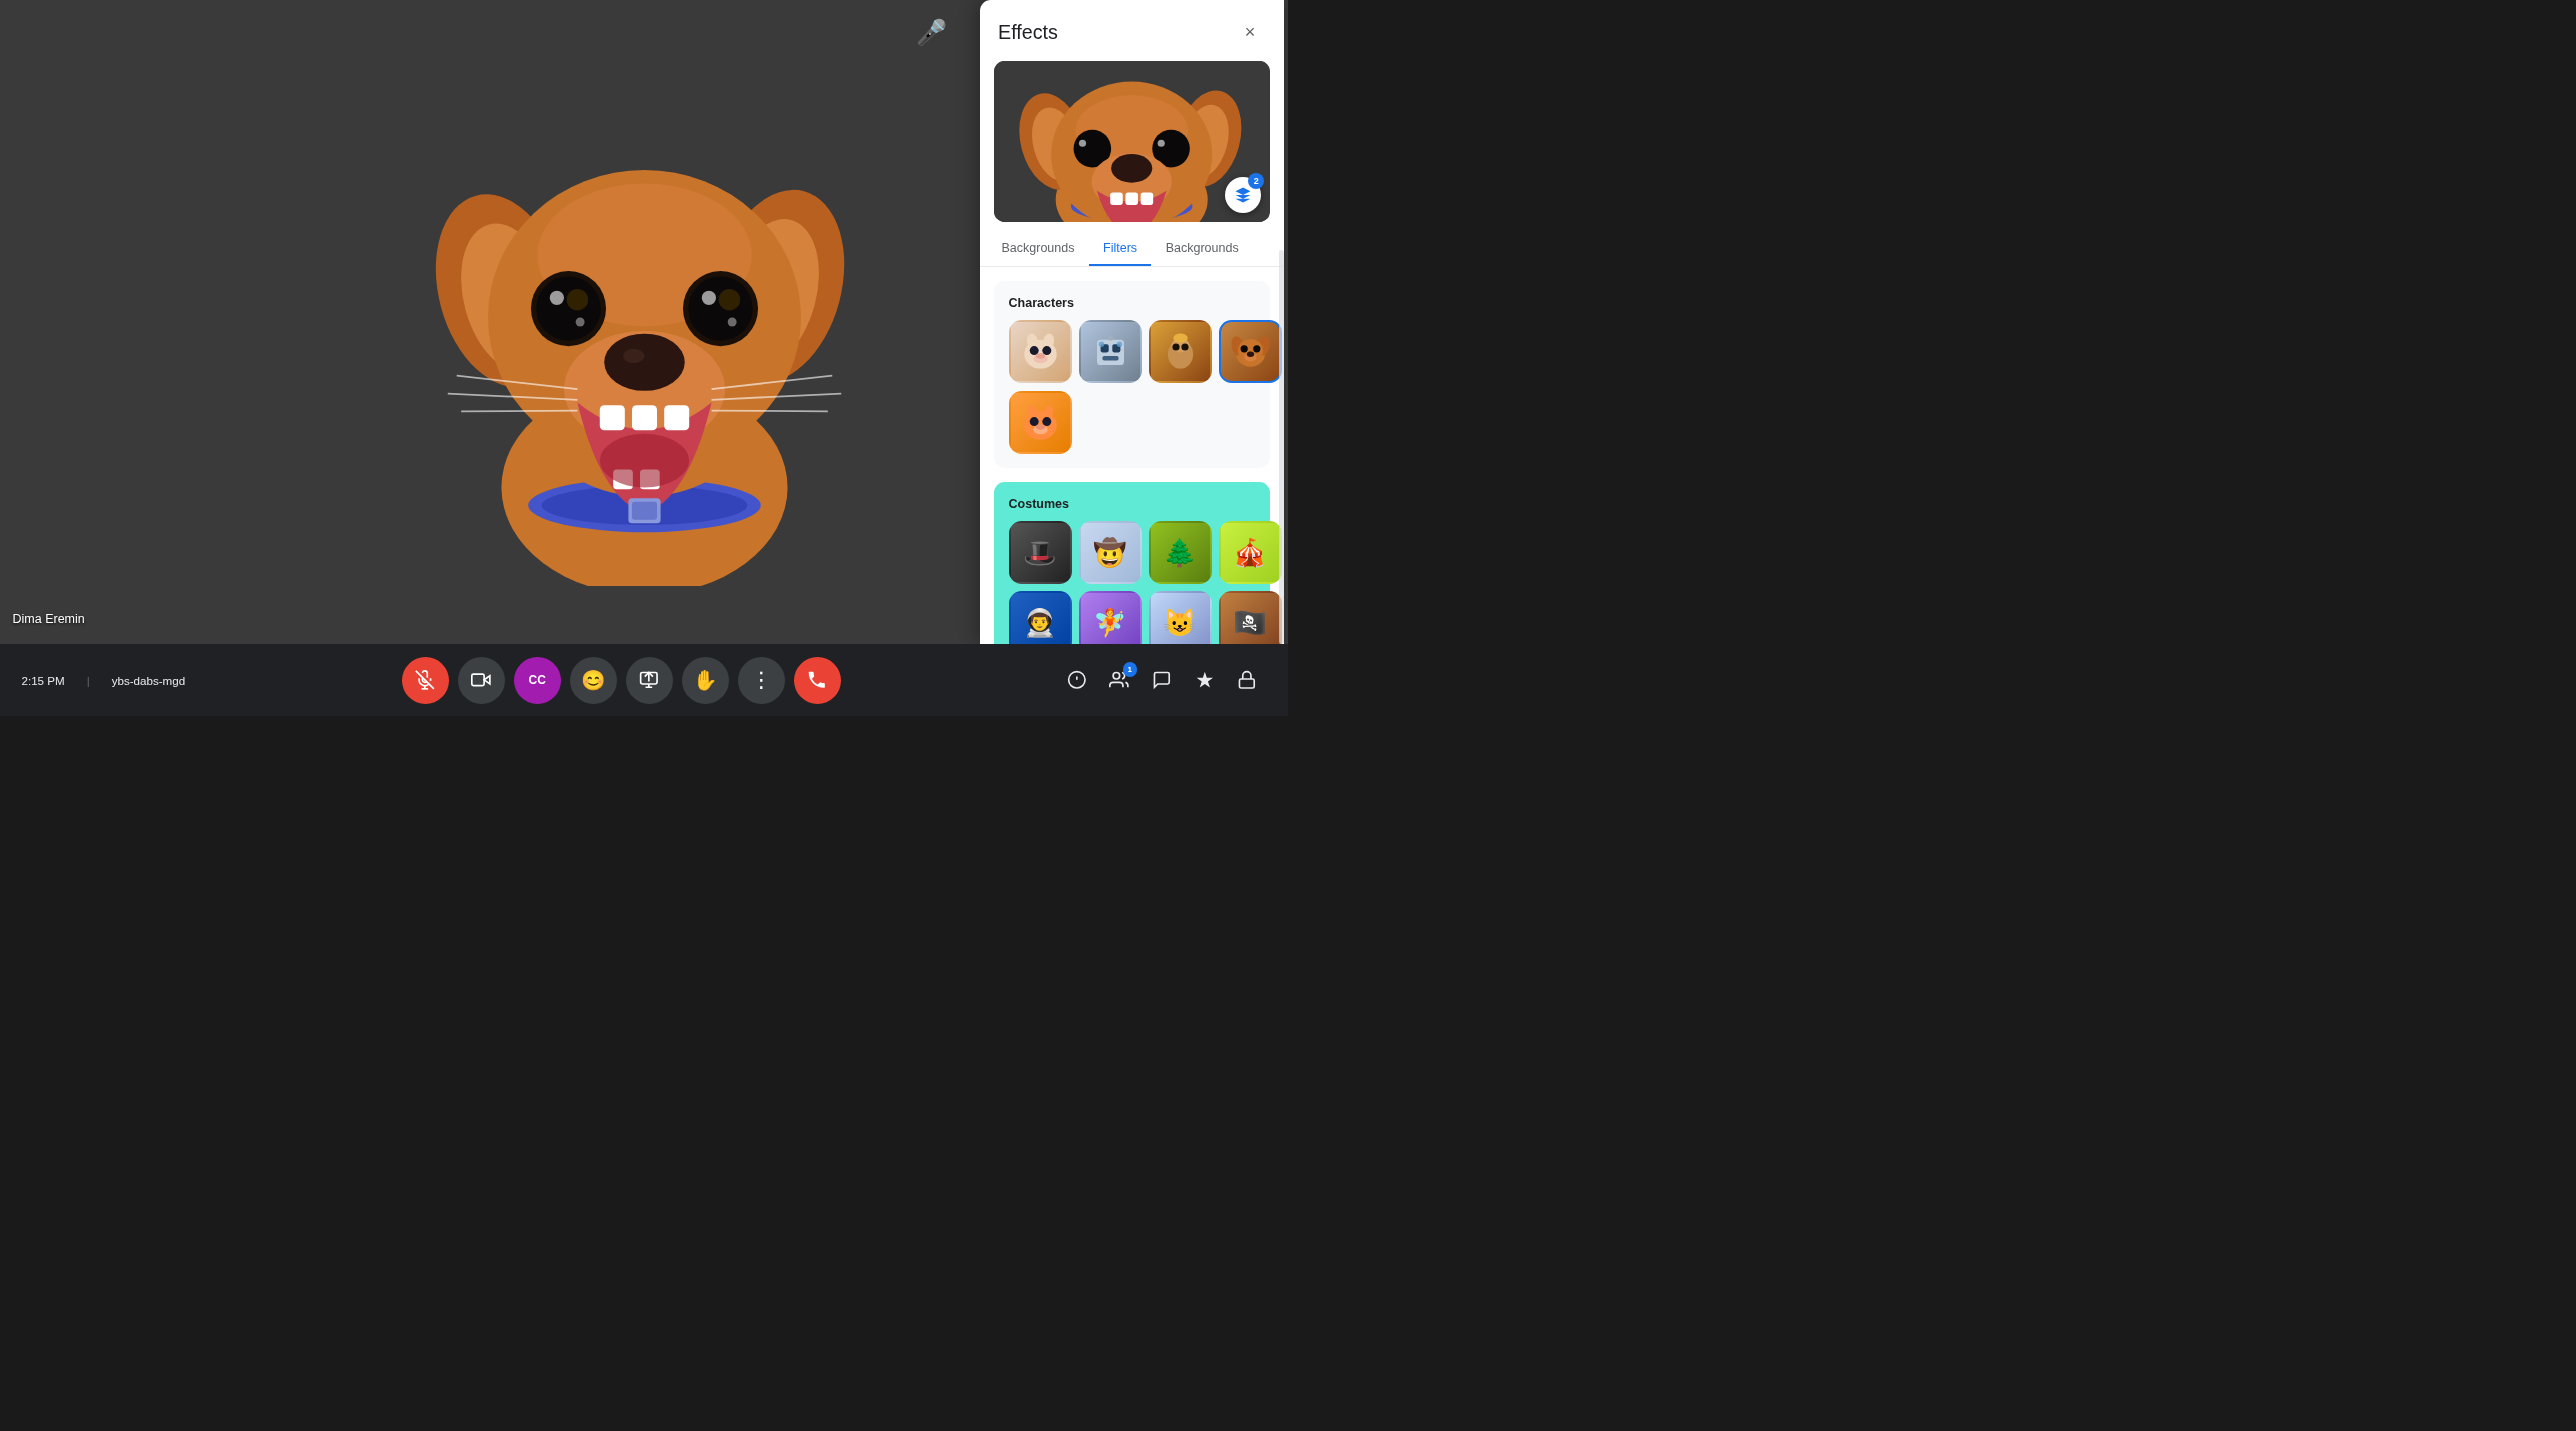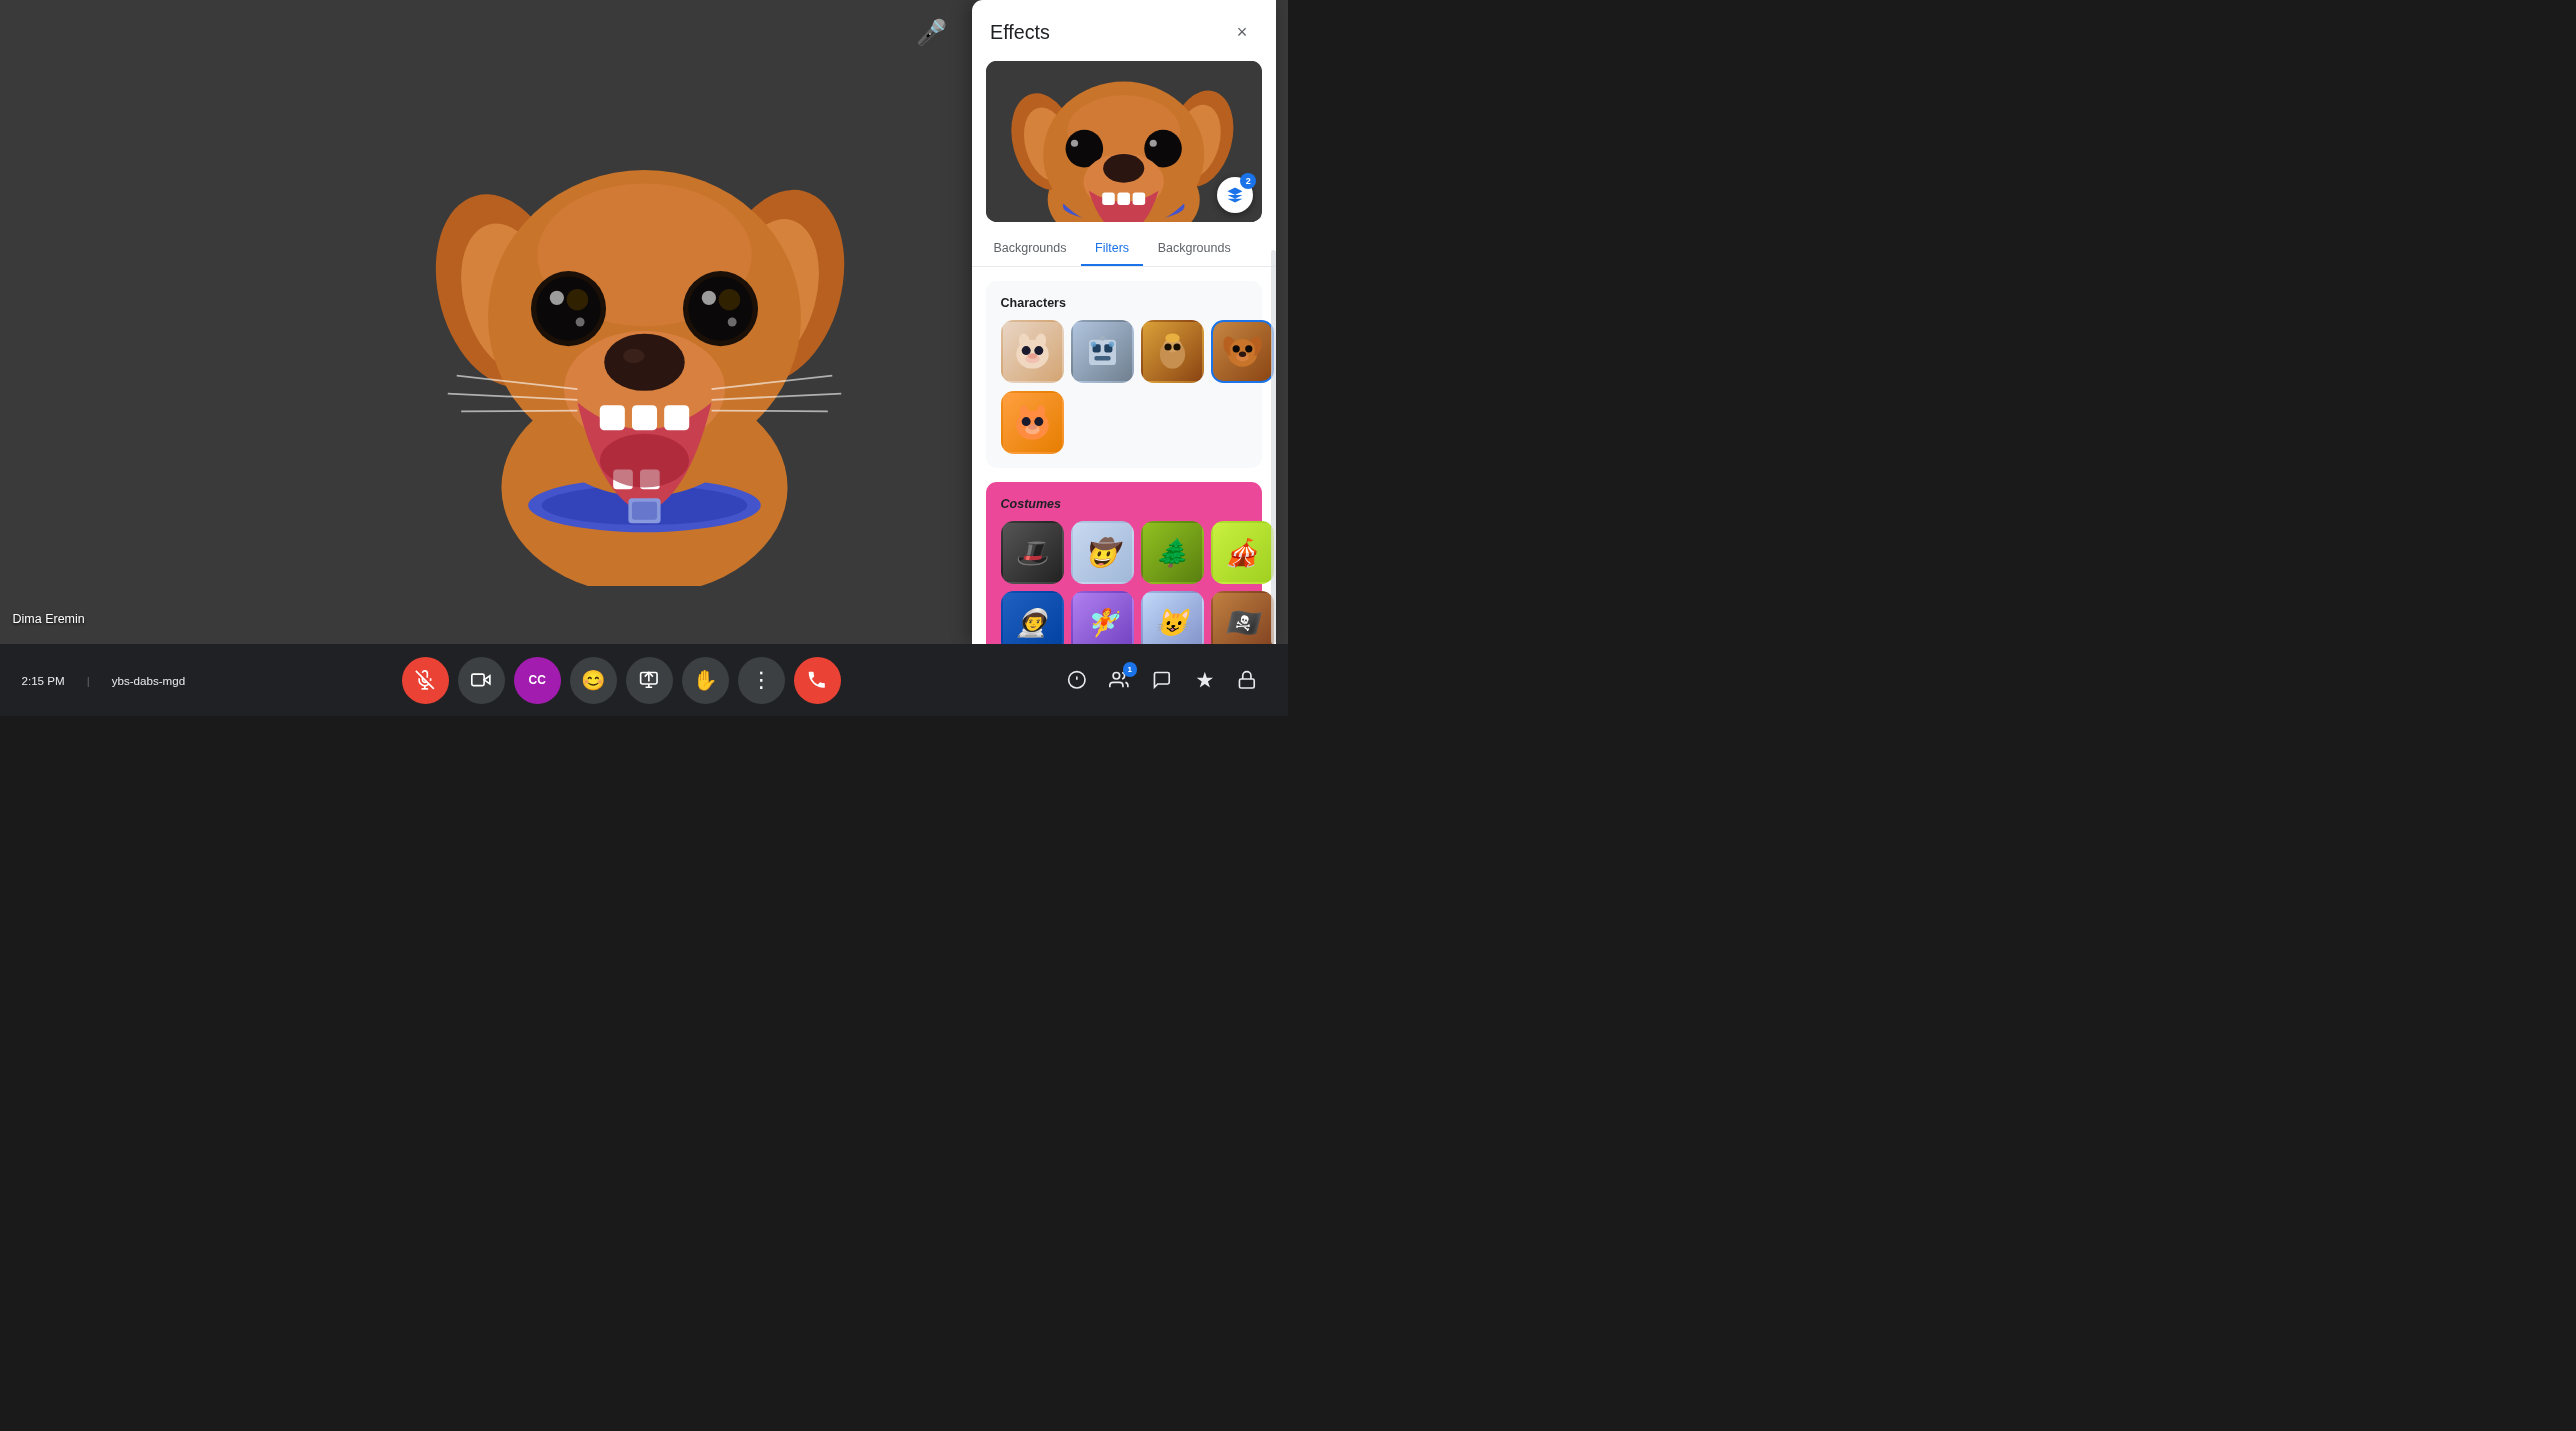--- a/index.html
+++ b/index.html
@@ -82,21 +82,21 @@
         <line x1="480" y1="375" x2="335" y2="382" stroke="rgba(255,255,255,0.6)" stroke-width="2"></line>
         <line x1="465" y1="395" x2="335" y2="394" stroke="rgba(255,255,255,0.6)" stroke-width="2"></line>
 
         <rect x="242" y="492" width="36" height="28" rx="4" fill="#8899dd"></rect>
         <rect x="246" y="496" width="28" height="20" rx="3" fill="#6677cc"></rect>
       </svg>
     </div>
 
     <div style="position:absolute; bottom:18px; left:12.5px; color:white; font-size:12.5px; text-shadow: 0 0.9px 2.7px rgba(0,0,0,0.8);">Dima Eremin</div>
 
-    <div style="position:absolute; top:0; right:12px; bottom:0; width:304px; background:white; border-radius:10.7px 0 0 0; display:flex; flex-direction:column; box-shadow:-3.6px 0 18px rgba(0,0,0,0.3); overflow:hidden;">
+    <div style="position:absolute; top:0; right:4px; bottom:0; width:304px; background:white; border-radius:10.7px 0 0 0; display:flex; flex-direction:column; box-shadow:-3.6px 0 18px rgba(0,0,0,0.3); overflow:hidden;">
 
       <div style="display:flex; align-items:center; justify-content:space-between; padding:16px 18px 12.5px; flex-shrink:0;">
         <span style="font-size:19.7px; font-weight:500; color:#202124;">Effects</span>
         <button style="width:32px; height:32px; border-radius:50%; border:none; background:transparent; cursor:pointer; font-size:18px; color:#5f6368; display:flex; align-items:center; justify-content:center;">×</button>
       </div>
 
       <div style="margin:0 14.3px 10.7px; border-radius:10.7px; overflow:hidden; height:161px; background:#3a3a3a; position:relative; flex-shrink:0;">
         <svg width="100%" height="100%" viewBox="0 0 308 180" xmlns="http://www.w3.org/2000/svg" preserveAspectRatio="xMidYMid slice">
           <rect width="308" height="180" fill="#3a3a3a"></rect>
           <ellipse cx="154" cy="155" rx="85" ry="55" fill="#c8742a"></ellipse>
@@ -194,21 +194,21 @@
                   <ellipse cx="34" cy="14" rx="5" ry="8" fill="#ff8c40" transform="rotate(10,34,14)"></ellipse>
                   <circle cx="18" cy="24" r="5" fill="#1a1a2e"></circle>
                   <circle cx="32" cy="24" r="5" fill="#1a1a2e"></circle>
                   <ellipse cx="25" cy="33" rx="8" ry="5" fill="#ffb080"></ellipse>
                   <ellipse cx="25" cy="30" rx="5" ry="3" fill="#e89070"></ellipse>
                 </svg>
             </div>
           </div>
         </div>
 
-        <div style="background:#ec4899; border-radius:10.7px; padding:14.3px;font-style:italic;">
+        <div style="background:#5eead4; border-radius:10.7px; padding:14.3px;">
           <div style="font-size:12.5px; font-weight:600; color:#202124; margin-bottom:10.7px;">Costumes</div>
           <div style="display:grid; grid-template-columns:repeat(4,1fr); gap:7.2px;">
 
             <div style="width:63px; height:63px; border-radius:12.5px; overflow:hidden; cursor:pointer; border:2.7px solid transparent; background:linear-gradient(135deg,#555,#222); display:flex; align-items:center; justify-content:center; font-size:27px;">🎩</div>
 
             <div style="width:63px; height:63px; border-radius:12.5px; overflow:hidden; cursor:pointer; border:2.7px solid transparent; background:linear-gradient(135deg,#c8d8f0,#a0b8d8); display:flex; align-items:center; justify-content:center; font-size:27px;">🤠</div>
 
             <div style="width:63px; height:63px; border-radius:12.5px; overflow:hidden; cursor:pointer; border:2.7px solid transparent; background:linear-gradient(135deg,#90c020,#5a8010); display:flex; align-items:center; justify-content:center; font-size:27px;">🌲</div>
 
             <div style="width:63px; height:63px; border-radius:12.5px; overflow:hidden; cursor:pointer; border:2.7px solid transparent; background:linear-gradient(135deg,#c8f040,#a0d020); display:flex; align-items:center; justify-content:center; font-size:27px;">🎪</div>

